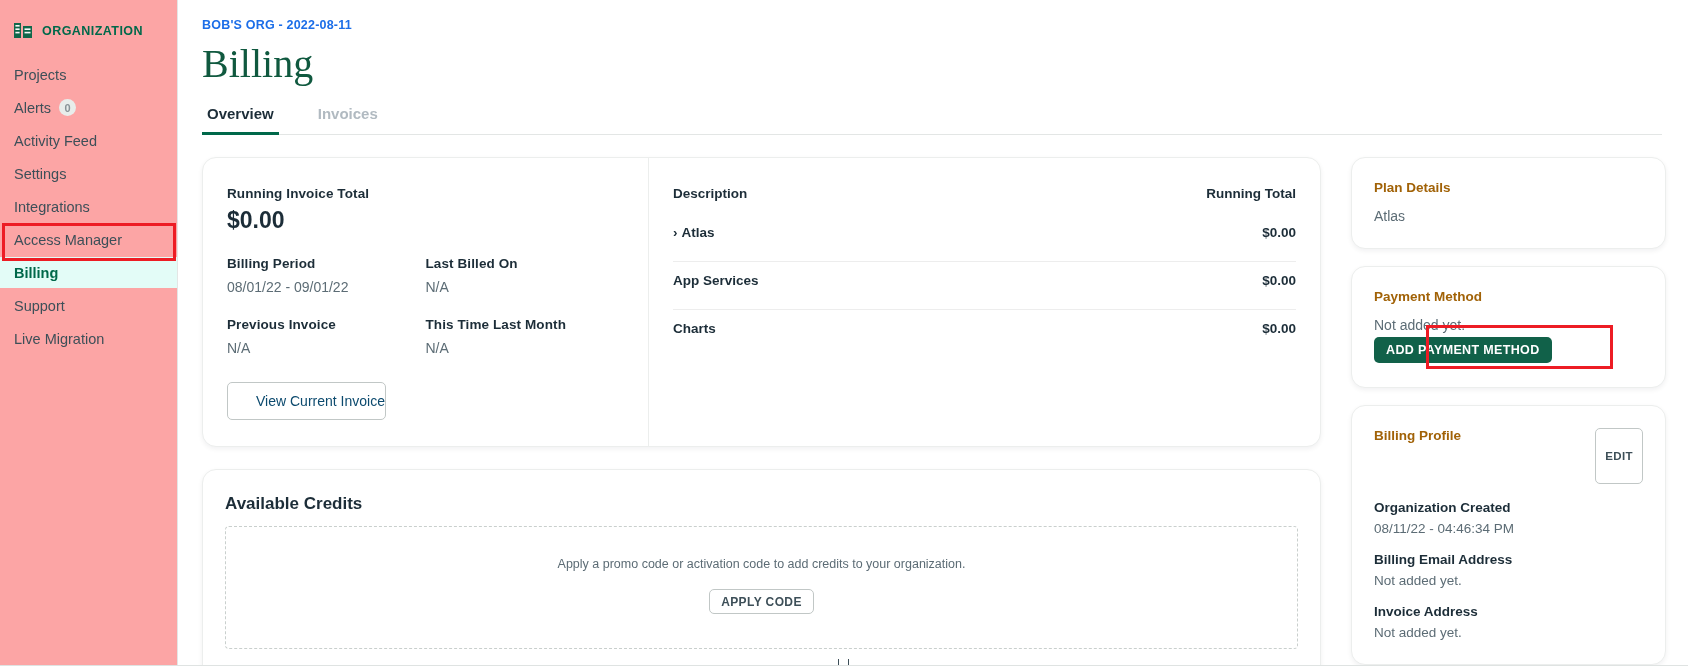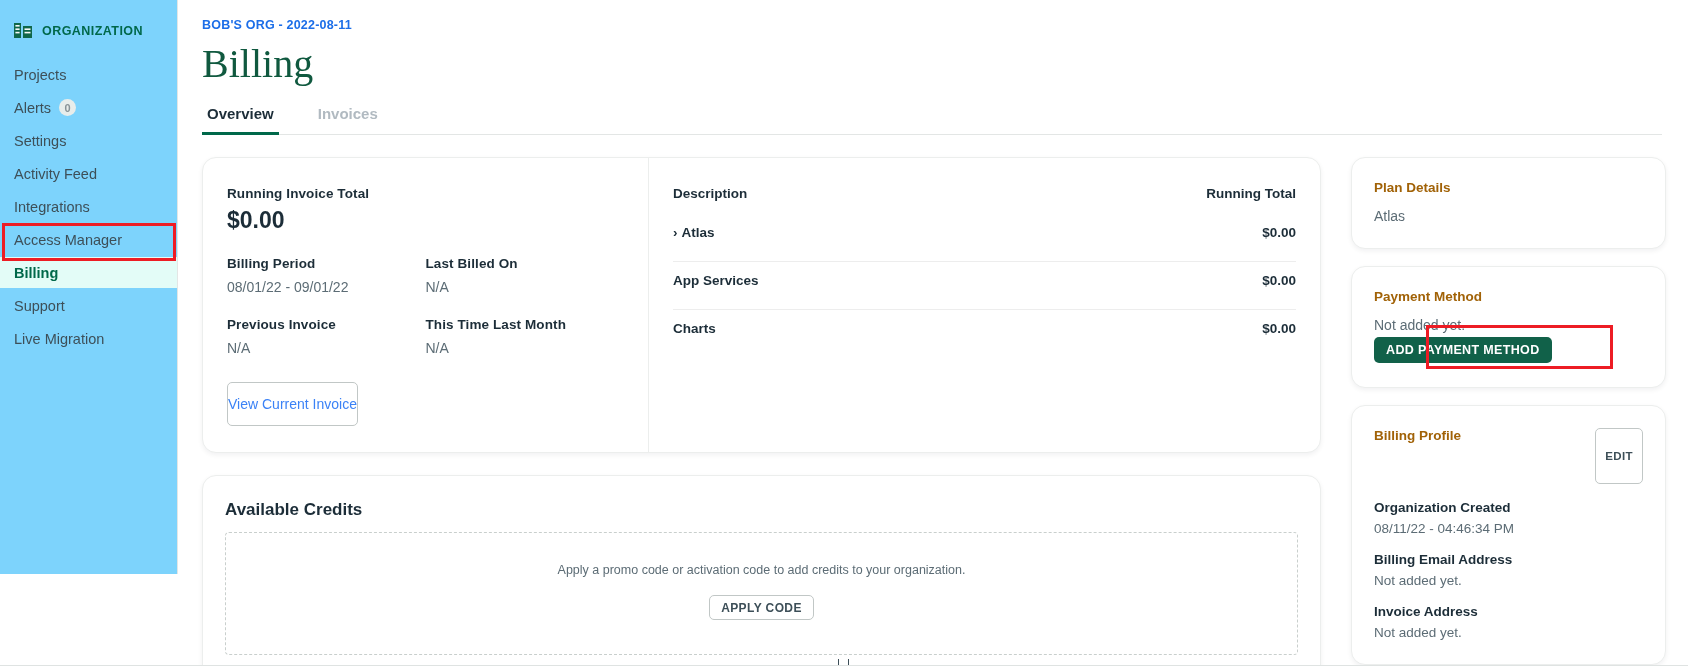--- a/index.html
+++ b/index.html
@@ -7,22 +7,22 @@
     width: 1688px; height: 666px;
     overflow: hidden;
     background: #ffffff;
     font-family: "Liberation Sans", sans-serif;
     -webkit-font-smoothing: antialiased;
   }
   .app { display: flex; width: 1688px; height: 666px; position: relative; background:#fff; }
 
   
   .sidebar {
-    width: 178px; height: 574px;
-    background: #7dd3fc;
+    width: 178px; height: 666px;
+    background: #fca5a5;
     border-right: 1px solid #e3e6e5;
     padding-top: 22px;
     position: relative;
     flex: 0 0 178px;
     text-align: right;
   }
   .org-head {
     display: flex; align-items: center; gap: 9px;
     padding: 0 14px; margin-bottom: 20px;
   }
@@ -104,24 +104,24 @@
     font-size: 13.5px; font-weight: 700; color: #1c2d38; letter-spacing: .1px;
   }
   .val { font-size: 14px; color: #5c6c75; margin-top: 8px; }
   .big-amount {
     font-size: 23px; font-weight: 700; color: #1c2d38; margin-top: 6px;
   }
   .grid2 { display: flex; margin-top: 22px; }
   .grid2 > div { flex: 1 1 50%; }
   .btn-outline {
     display: flex; align-items: center; justify-content: center;
-    height: 44px; margin-top: 26px;
+    height: 38px; margin-top: 26px;
     border: 1px solid #c1c7c6; border-radius: 5px;
-    background: #fff; color: #3b82f6; font-size: 14px;
-    cursor: pointer; font-family: inherit;
+    background: #fff; color: #0c4a6e; font-size: 14px;
+    cursor: pointer; font-family: inherit; padding-left: 28px;
   }
 
   
   .tbl { width: 100%; border-collapse: collapse; }
   .tbl th {
     font-size: 13.5px; font-weight: 700; color: #1c2d38;
     text-align: left; padding: 0 0 13px 0;
   }
   .tbl th.right, .tbl td.right { text-align: right; }
   .tbl td {
@@ -200,24 +200,24 @@
     </div>
 
     <div class="nav-item">
       <span>Projects</span>
     </div>
     <div class="nav-item">
       <span>Alerts</span>
       <span class="badge-count">0</span>
     </div>
     <div class="nav-item">
+      <span>Activity Feed</span>
+    </div>
+    <div class="nav-item">
       <span>Settings</span>
-    </div>
-    <div class="nav-item">
-      <span>Activity Feed</span>
     </div>
     <div class="nav-item">
       <span>Integrations</span>
     </div>
     <div class="nav-item">
       <span>Access Manager</span>
     </div>
     <div class="nav-item active">
       <span>Billing</span>
     </div>

